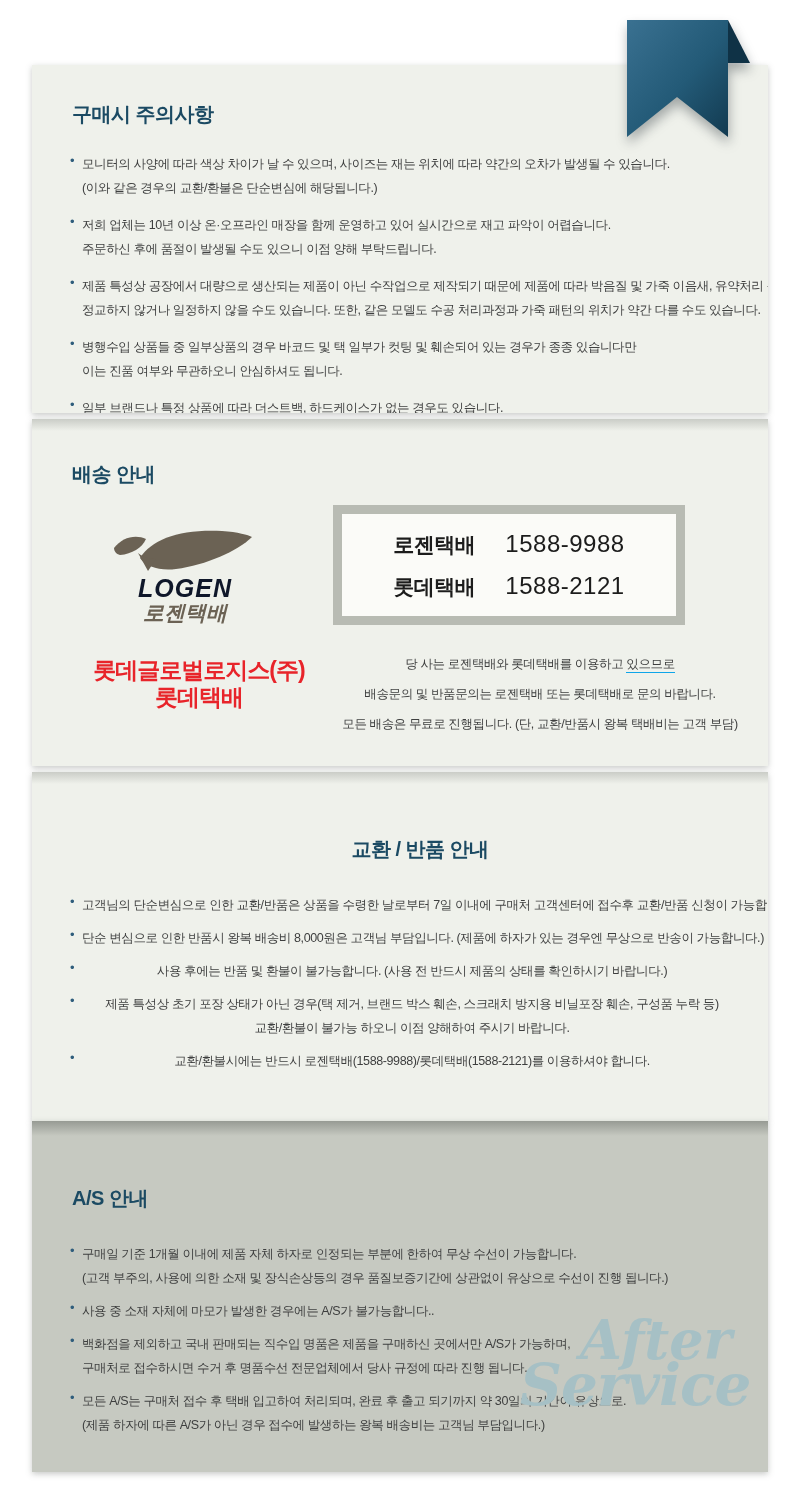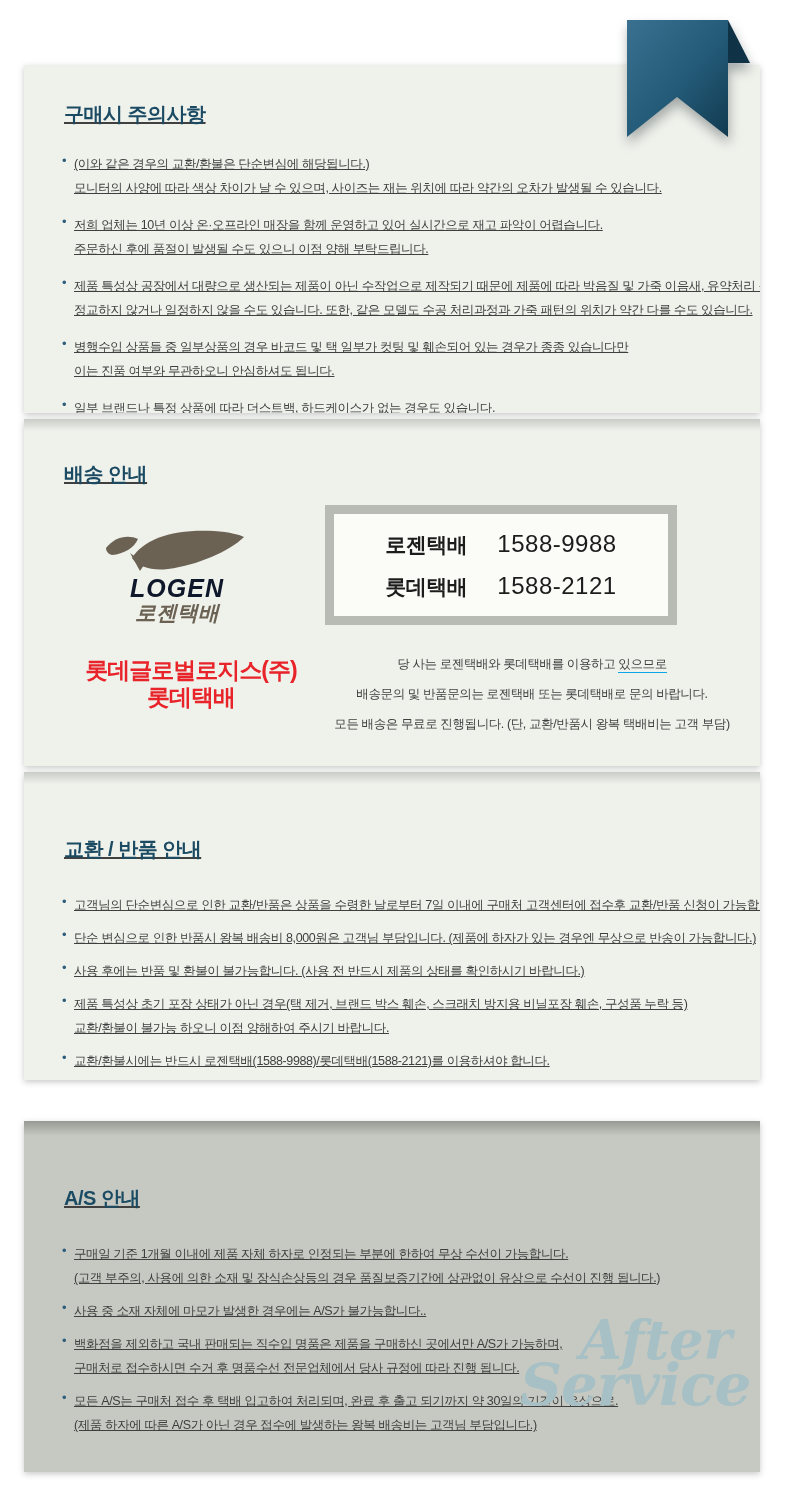--- a/index.html
+++ b/index.html
@@ -3,30 +3,29 @@
 <meta charset="utf-8">
 <style>
   html,body{margin:0;padding:0;background:#ffffff;}
   .page{
     position:relative;width:800px;height:1500px;margin:0 auto;
     background:#ffffff;overflow:hidden;
     font-family:"Liberation Sans","DejaVu Sans",sans-serif;
     color:#404040;
   }
   .panel{
-    position:absolute;left:24px;width:736px;
+    position:absolute;left:32px;width:736px;
     background:#eff1eb;
     box-shadow:0 2px 6px rgba(130,135,130,0.45);
     overflow:hidden;
     box-sizing:border-box;
-    text-decoration:underline;
   }
   .panel-1{top:65px;height:348px;}
   .panel-2{top:419px;height:347px;}
-  .panel-3{top:772px;height:308px;}
+  .panel-3{top:772px;height:349px;text-align:center;}
   .panel-4{top:1121px;height:351px;background:#c6c9c1;}
   .shadow-top::before{
     content:"";position:absolute;top:0;left:0;right:0;height:12px;
     background:linear-gradient(rgba(70,75,70,0.22),rgba(70,75,70,0));
     pointer-events:none;
   }
   .panel-4.shadow-top::before{height:15px;background:linear-gradient(rgba(60,65,60,0.34),rgba(60,65,60,0));}
   .panel-title{
     font-size:20px;font-weight:bold;color:#1b4a63;letter-spacing:-0.5px;
     white-space:nowrap;
@@ -114,22 +113,22 @@
       </linearGradient>
     </defs>
     <polygon points="103,4 125,47 103,47" fill="#0f3246"></polygon>
     <polygon points="2,4 103,4 103,121 52,81 2,121" fill="url(#ribGrad)"></polygon>
   </svg>
 
   <div class="panel panel-1">
     <div class="panel-title">구매시 주의사항</div>
     <div class="bullet-list">
       <div class="bullet-item">
+        <div class="ln">모니터의 사양에 따라 색상 차이가 날 수 있으며, 사이즈는 재는 위치에 따라 약간의 오차가 발생될 수 있습니다.</div>
         <div class="ln">(이와 같은 경우의 교환/환불은 단순변심에 해당됩니다.)</div>
-        <div class="ln">모니터의 사양에 따라 색상 차이가 날 수 있으며, 사이즈는 재는 위치에 따라 약간의 오차가 발생될 수 있습니다.</div>
       </div>
       <div class="bullet-item">
         <div class="ln">저희 업체는 10년 이상 온·오프라인 매장을 함께 운영하고 있어 실시간으로 재고 파악이 어렵습니다.</div>
         <div class="ln">주문하신 후에 품절이 발생될 수도 있으니 이점 양해 부탁드립니다.</div>
       </div>
       <div class="bullet-item">
         <div class="ln">제품 특성상 공장에서 대량으로 생산되는 제품이 아닌 수작업으로 제작되기 때문에 제품에 따라 박음질 및 가죽 이음새, 유약처리 등이</div>
         <div class="ln">정교하지 않거나 일정하지 않을 수도 있습니다. 또한, 같은 모델도 수공 처리과정과 가죽 패턴의 위치가 약간 다를 수도 있습니다.</div>
       </div>
       <div class="bullet-item">

